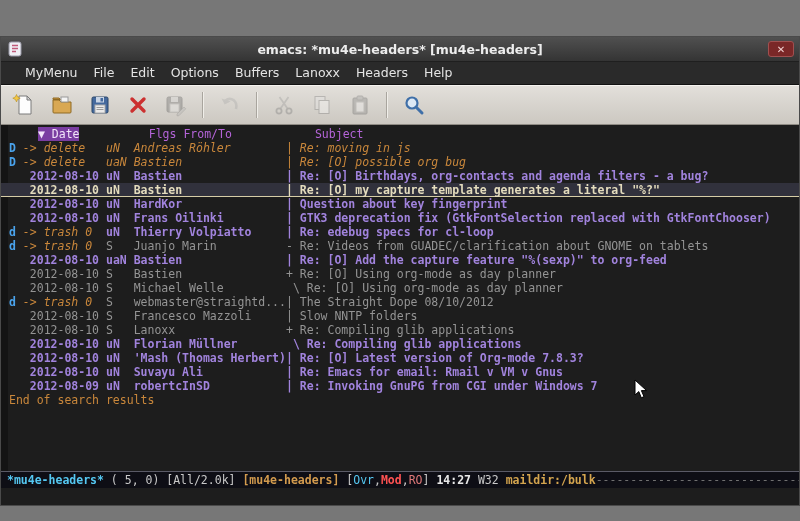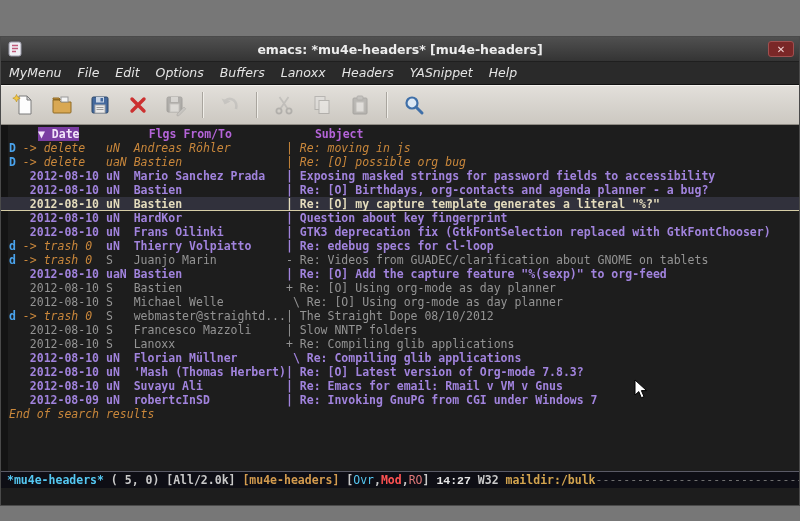--- a/index.html
+++ b/index.html
@@ -9,56 +9,56 @@
   
   .titlebar{height:24px;flex:0 0 24px;background:linear-gradient(#505050,#343434);
             display:flex;align-items:center;position:relative;border-bottom:1px solid #1f1f1f;}
   .titlebar .title{flex:1;text-align:center;color:#ededed;font-size:12.5px;font-weight:bold;}
   .win-icon{position:absolute;left:6px;top:4px;width:16px;height:16px;}
   .close-btn{position:absolute;right:5px;top:4px;width:26px;height:16px;background:#7a2727;
              border:1px solid #a05050;border-radius:3px;color:#f2d2d2;font-size:10px;
              line-height:13px;text-align:center;padding:0;cursor:default;}
   
   .menubar{height:22px;flex:0 0 22px;background:#2a2a2a;display:flex;align-items:center;
-           padding-left:0;border-bottom:1px solid #121212;font-style:italic;}
+           padding-left:16px;border-bottom:1px solid #121212;}
   .menu-item{padding:0 8px;line-height:22px;color:#e4e4e4;font-size:12.5px;}
   
   .toolbar{height:38px;flex:0 0 38px;background:linear-gradient(#e2dfda,#ccc8c1);
            display:flex;align-items:center;padding:0 6px;gap:4px;
            border-top:1px solid #f5f3ef;border-bottom:1px solid #8f8b84;}
   .tb{width:34px;height:30px;background:transparent;border:none;padding:0;
       display:flex;align-items:center;justify-content:center;}
   .tb.disabled svg{opacity:.35;filter:grayscale(1);}
   .tsep{width:1px;height:26px;background:#a9a59e;border-right:1px solid #f0eee9;margin:0 5px;}
   
   .buffer{flex:1;position:relative;background:#1d1d1d;overflow:hidden;padding-top:2px;
           font-family:"DejaVu Sans Mono",monospace;font-size:11.5px;line-height:14px;}
   .fringe{position:absolute;left:0;top:0;bottom:0;width:7px;background:#141414;}
   .header-line,.hrow,.footer{white-space:pre;padding-left:8px;margin:0;position:relative;height:14px;box-sizing:border-box;}
-  .header-line{font-weight:bold;padding-left:30px;}
+  .header-line{font-weight:normal;padding-left:30px;}
   .sort-col{background:#7a3da2;color:#f2e4fa;}
   .hcol{color:#b464d8;}
   .f-unread{color:#a183dd;font-weight:bold;}
   .f-read{color:#949494;}
   .f-deleted{color:#c9873b;font-style:italic;}
   .f-current{color:#e4dcbd;font-weight:bold;background:#31313c;border-bottom:1px solid #d6cda6;}
   .mark{color:#4aa3ec;font-weight:bold;font-style:normal;}
   .tface{color:#c9873b;font-style:italic;font-weight:normal;}
-  .footer{color:#c9873b;font-style:italic;}
+  .footer{color:#c9873b;}
   
   .modeline{height:17px;flex:0 0 17px;background:#0e0e15;border-top:1px solid #5a5a66;
             font-family:"DejaVu Sans Mono",monospace;font-size:11.5px;line-height:16px;
             white-space:pre;overflow:hidden;padding-left:6px;color:#c9c9c9;box-sizing:border-box;}
   .ml-name{color:#55c8f2;font-weight:bold;}
-  .ml-plain{color:#c9c9c9;font-weight:bold;}
+  .ml-plain{color:#c9c9c9;}
   .ml-mode{color:#d39b4e;font-weight:bold;}
   .ml-ovr{color:#55c8f2;}
   .ml-mod{color:#ff5252;font-weight:bold;}
   .ml-ro{color:#e07878;}
-  .ml-time{color:#e8e8e8;font-weight:bold;font-family:Liberation Mono, monospace;}
+  .ml-time{color:#e8e8e8;font-weight:bold;}
   .ml-folder{color:#d3a44e;font-weight:bold;}
   .ml-dashes{color:#707070;}
   
   .echo{height:17px;flex:0 0 17px;background:#1d1d1d;}
   .mouse{position:absolute;left:633px;top:342px;z-index:10;}
 </style>
 </head>
 <body>
 
 <div class="frame">
@@ -75,21 +75,20 @@
   </div>
 
   <nav class="menubar" id="menubar">
       <span class="menu-item">MyMenu</span>
       <span class="menu-item">File</span>
       <span class="menu-item">Edit</span>
       <span class="menu-item">Options</span>
       <span class="menu-item">Buffers</span>
       <span class="menu-item">Lanoxx</span>
       <span class="menu-item">Headers</span>
-      <span class="menu-item">YASnippet</span>
       <span class="menu-item">Help</span>
     </nav>
 
   <div class="toolbar">
     <button class="tb">
       <svg width="24" height="24" viewBox="0 0 24 24">
         <path d="M7 3h8l4 4v14H7z" fill="#fdfdfd" stroke="#7a7a7a"></path>
         <path d="M15 3l4 4h-4z" fill="#d8d8d8" stroke="#7a7a7a"></path>
         <path d="M4.5 1.5l1.1 2.4 2.6 1.3-2.6 1.3-1.1 2.4-1.1-2.4-2.6-1.3 2.6-1.3z" fill="#f2c744" stroke="#b98f1f" stroke-width=".6"></path>
       </svg>
@@ -159,22 +158,21 @@
       </svg>
     </button>
   </div>
 
   <div class="buffer">
     <div class="fringe"></div>
     <pre class="header-line" id="header-line"> <span class="sort-col">▼ Date</span>          <span class="hcol">Flgs</span> <span class="hcol">From/To</span>            <span class="hcol">Subject</span></pre>
     <div id="rows">
         <div class="hrow f-deleted"><span class="mark">D </span><span>-&gt; delete   </span><span>uN  Andreas Röhler        | Re: moving in js</span></div>
         <div class="hrow f-deleted"><span class="mark">D </span><span>-&gt; delete   </span><span>uaN Bastien               | Re: [O] possible org bug</span></div>
-        <div class="hrow f-unread"><span class="mark">  </span><span> 2012-08-10 </span><span>uN  Mario Sanchez Prada   | Exposing masked strings for password fields to accessibility</span></div>
-        <div class="hrow f-unread"><span class="mark">  </span><span> 2012-08-10 </span><span>uN  Bastien               | Re: [O] Birthdays, org-contacts and agenda planner - a bug?</span></div>
+        <div class="hrow f-unread"><span class="mark">  </span><span> 2012-08-10 </span><span>uN  Bastien               | Re: [O] Birthdays, org-contacts and agenda filters - a bug?</span></div>
         <div class="hrow f-current"><span class="mark">  </span><span> 2012-08-10 </span><span>uN  Bastien               | Re: [O] my capture template generates a literal "%?"</span></div>
         <div class="hrow f-unread"><span class="mark">  </span><span> 2012-08-10 </span><span>uN  HardKor               | Question about key fingerprint</span></div>
         <div class="hrow f-unread"><span class="mark">  </span><span> 2012-08-10 </span><span>uN  Frans Oilinki         | GTK3 deprecation fix (GtkFontSelection replaced with GtkFontChooser)</span></div>
         <div class="hrow f-unread"><span class="mark">d </span><span class="tface">-&gt; trash 0  </span><span>uN  Thierry Volpiatto     | Re: edebug specs for cl-loop</span></div>
         <div class="hrow f-read"><span class="mark">d </span><span class="tface">-&gt; trash 0  </span><span>S   Juanjo Marin          - Re: Videos from GUADEC/clarification about GNOME on tablets</span></div>
         <div class="hrow f-unread"><span class="mark">  </span><span> 2012-08-10 </span><span>uaN Bastien               | Re: [O] Add the capture feature "%(sexp)" to org-feed</span></div>
         <div class="hrow f-read"><span class="mark">  </span><span> 2012-08-10 </span><span>S   Bastien               + Re: [O] Using org-mode as day planner</span></div>
         <div class="hrow f-read"><span class="mark">  </span><span> 2012-08-10 </span><span>S   Michael Welle          \ Re: [O] Using org-mode as day planner</span></div>
         <div class="hrow f-read"><span class="mark">d </span><span class="tface">-&gt; trash 0  </span><span>S   webmaster@straightd...| The Straight Dope 08/10/2012</span></div>
         <div class="hrow f-read"><span class="mark">  </span><span> 2012-08-10 </span><span>S   Francesco Mazzoli     | Slow NNTP folders</span></div>

